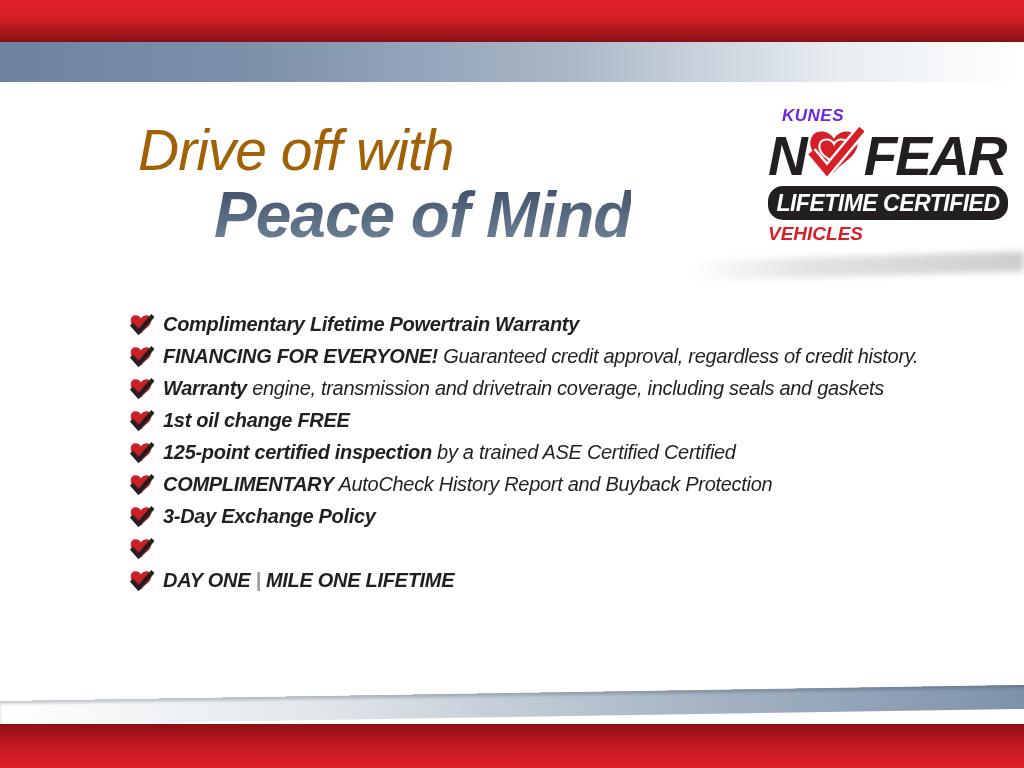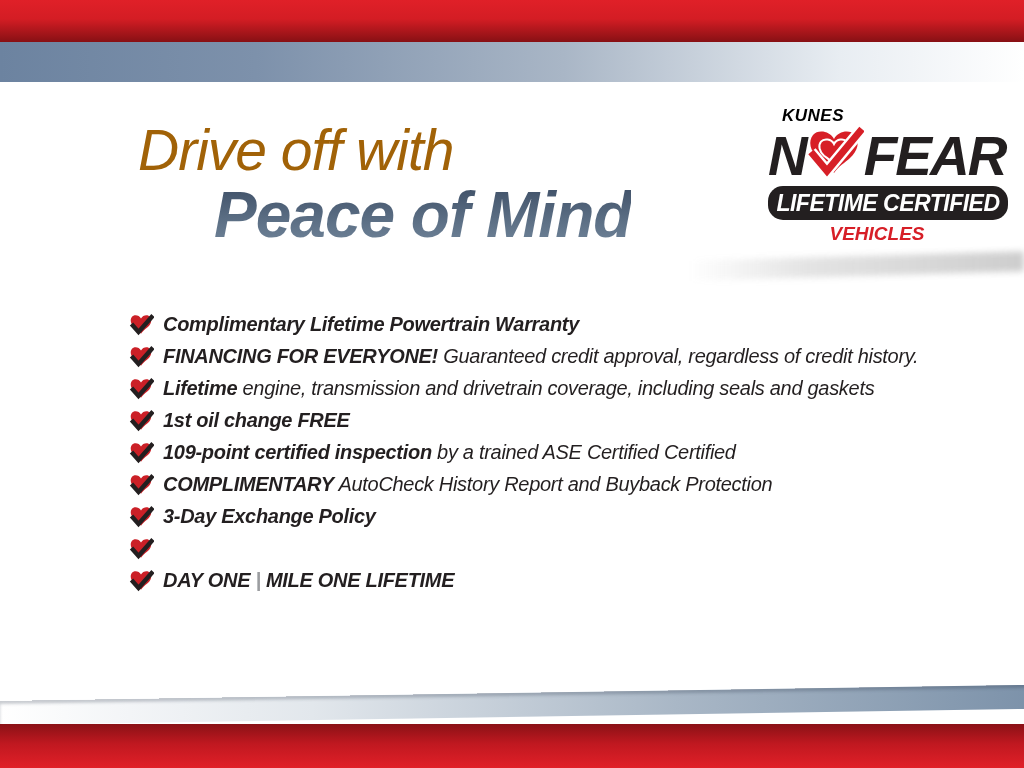--- a/index.html
+++ b/index.html
@@ -63,21 +63,21 @@
       background: linear-gradient(180deg, #42536a 10%, #5a6d83 55%, #72869b 100%);
       -webkit-background-clip: text; background-clip: text;
       -webkit-text-fill-color: transparent; color: transparent;
     }
   }
 
   
   .logo { position: absolute; right: 16px; top: 106px; width: 240px; }
   .logo-kunes {
     margin-left: 14px;
-    color: #000000;
+    color: #6d28d9;
     font-style: italic; font-weight: bold;
     font-size: 17px; letter-spacing: 0.5px;
   }
   .logo-row {
     display: flex; align-items: flex-end;
     height: 58px; margin-top: 0;
   }
   .logo-n, .logo-fear {
     color: #231f20; font-style: italic; font-weight: bold;
     font-size: 55px; line-height: 55px; letter-spacing: -2px;
@@ -86,21 +86,21 @@
   .logo-banner {
     margin-top: 2px;
     background: #231f20; border-radius: 15px;
     color: #ffffff; text-align: center;
     font-style: italic; font-weight: bold;
     font-size: 23px; line-height: 34px; letter-spacing: -0.5px;
     width: 100%;
   }
   .logo-vehicles {
     margin-top: 3px; margin-right: 22px;
-    text-align: center;
+    text-align: left;
     color: #d71f27; font-style: italic; font-weight: bold;
     font-size: 19px; letter-spacing: 0;
   }
 
   
   .benefits { position: absolute; left: 128px; top: 311px; width: 810px; }
   .benefit-item { display: flex; align-items: flex-start; min-height: 32px; }
   .bullet { width: 26px; height: 24px; flex: none; margin-top: 2px; }
   .benefit-text {
     margin-left: 9px;
@@ -166,39 +166,39 @@
 <div class="benefit-text">
           <div><span class="bold">FINANCING FOR EVERYONE!</span><span class="regular"> Guaranteed credit approval, regardless of credit history.</span></div>
         </div>
       </div>
       <div class="benefit-item">
   <svg class="bullet" viewBox="0 0 26 24" xmlns="http://www.w3.org/2000/svg">
     <path d="M13 5.5 C11.3 2, 6 1, 3.8 4 C1.6 7, 2.8 11.5, 7 14.8 C9.3 16.6, 11.3 18, 13 20.8 C14.7 18, 16.7 16.6, 19 14.8 C23.2 11.5, 24.4 7, 22.2 4 C20 1, 14.7 2, 13 5.5 Z" fill="#cb2027"></path>
     <path d="M3.5 11 L10.5 19 L25 2.5" fill="none" stroke="#231f20" stroke-width="4.4"></path>
   </svg>
 <div class="benefit-text">
-          <div><span class="bold">Lifetime</span><span class="regular"> engine, transmission and drivetrain coverage, including seals and gaskets</span></div>
+          <div><span class="bold">Warranty</span><span class="regular"> engine, transmission and drivetrain coverage, including seals and gaskets</span></div>
         </div>
       </div>
       <div class="benefit-item">
   <svg class="bullet" viewBox="0 0 26 24" xmlns="http://www.w3.org/2000/svg">
     <path d="M13 5.5 C11.3 2, 6 1, 3.8 4 C1.6 7, 2.8 11.5, 7 14.8 C9.3 16.6, 11.3 18, 13 20.8 C14.7 18, 16.7 16.6, 19 14.8 C23.2 11.5, 24.4 7, 22.2 4 C20 1, 14.7 2, 13 5.5 Z" fill="#cb2027"></path>
     <path d="M3.5 11 L10.5 19 L25 2.5" fill="none" stroke="#231f20" stroke-width="4.4"></path>
   </svg>
 <div class="benefit-text">
           <div><span class="bold">1st oil change FREE</span></div>
         </div>
       </div>
       <div class="benefit-item">
   <svg class="bullet" viewBox="0 0 26 24" xmlns="http://www.w3.org/2000/svg">
     <path d="M13 5.5 C11.3 2, 6 1, 3.8 4 C1.6 7, 2.8 11.5, 7 14.8 C9.3 16.6, 11.3 18, 13 20.8 C14.7 18, 16.7 16.6, 19 14.8 C23.2 11.5, 24.4 7, 22.2 4 C20 1, 14.7 2, 13 5.5 Z" fill="#cb2027"></path>
     <path d="M3.5 11 L10.5 19 L25 2.5" fill="none" stroke="#231f20" stroke-width="4.4"></path>
   </svg>
 <div class="benefit-text">
-          <div><span class="bold">109-point certified inspection</span><span class="regular"> by a trained ASE Certified Certified</span></div>
+          <div><span class="bold">125-point certified inspection</span><span class="regular"> by a trained ASE Certified Certified</span></div>
         </div>
       </div>
       <div class="benefit-item">
   <svg class="bullet" viewBox="0 0 26 24" xmlns="http://www.w3.org/2000/svg">
     <path d="M13 5.5 C11.3 2, 6 1, 3.8 4 C1.6 7, 2.8 11.5, 7 14.8 C9.3 16.6, 11.3 18, 13 20.8 C14.7 18, 16.7 16.6, 19 14.8 C23.2 11.5, 24.4 7, 22.2 4 C20 1, 14.7 2, 13 5.5 Z" fill="#cb2027"></path>
     <path d="M3.5 11 L10.5 19 L25 2.5" fill="none" stroke="#231f20" stroke-width="4.4"></path>
   </svg>
 <div class="benefit-text">
           <div><span class="bold">COMPLIMENTARY</span><span class="regular"> AutoCheck History Report and Buyback Protection</span></div>
         </div>

